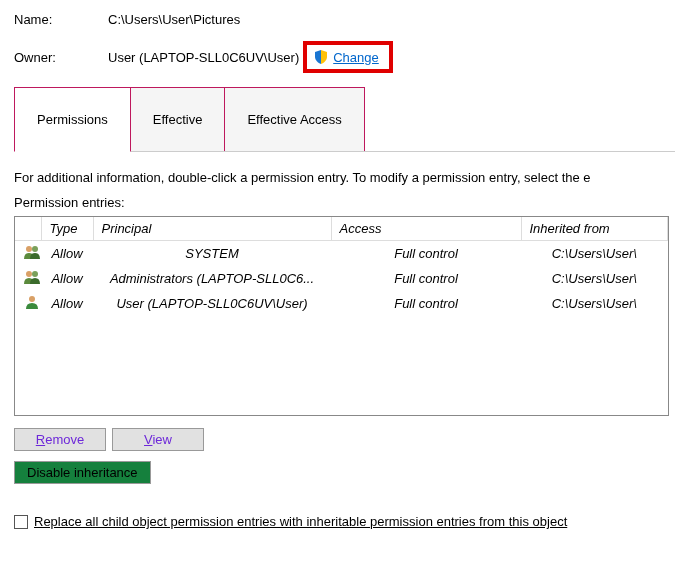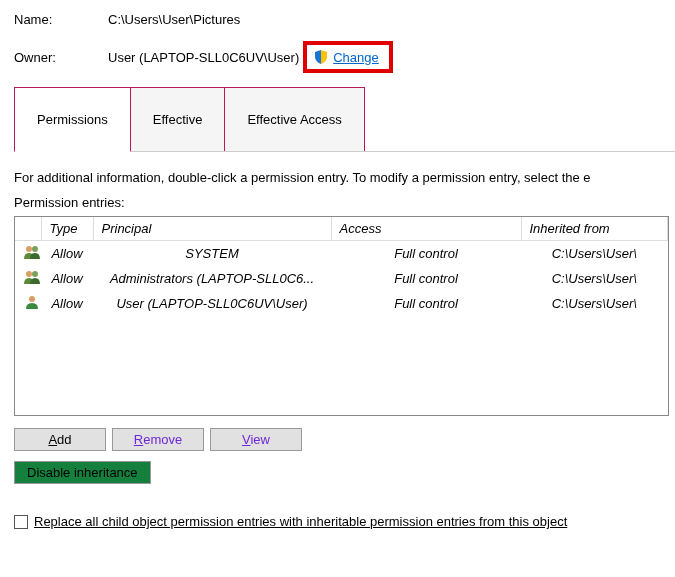--- a/index.html
+++ b/index.html
@@ -247,21 +247,20 @@
           <td class="col-type">Allow</td>
           <td class="col-principal">User (LAPTOP-SLL0C6UV\User)</td>
           <td class="col-access">Full control</td>
           <td class="col-inherited">C:\Users\User\</td>
         </tr>
       </tbody>
     </table>
   </div>
 
   <div class="button-row">
-    <button class="btn"><span class="ul">A</span><span>dd</span></button>
     <button class="btn disabled"><span class="ul">R</span>emove</button>
     <button class="btn disabled"><span class="ul">V</span>iew</button>
   </div>
 
   <button class="disable-inh">Disable i<span class="ul">n</span>heritance</button>
 
   <div class="checkbox-row">
     <span class="chk"></span>
     <span>Replace all child object permission entries with inheritable permission entries from this object</span>
   </div>

